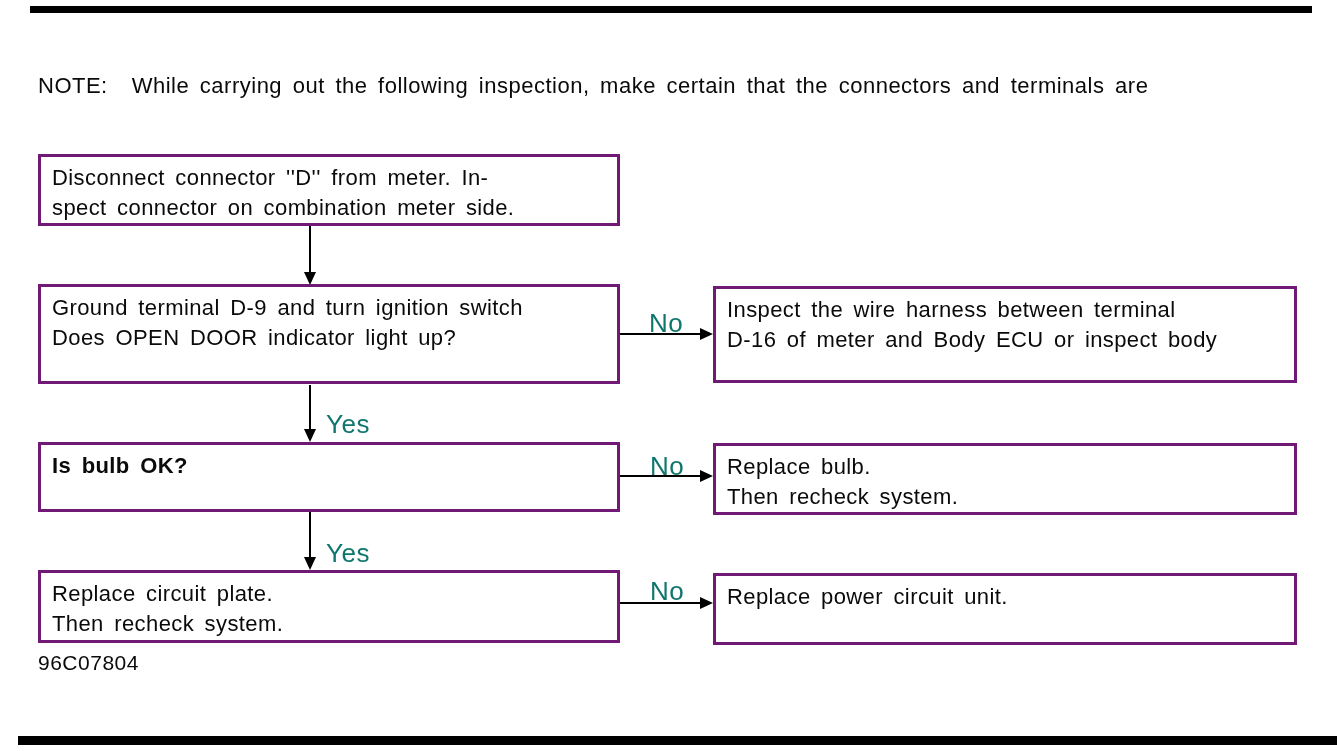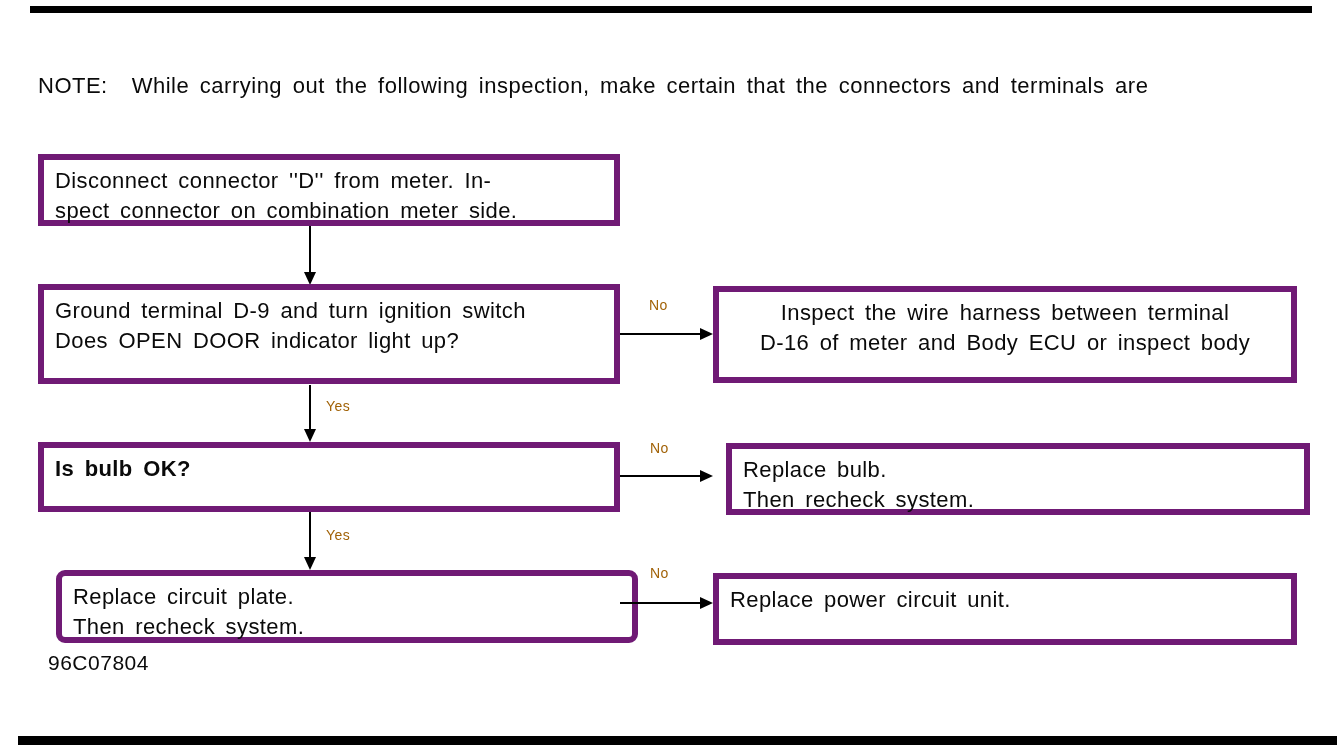--- a/index.html
+++ b/index.html
@@ -30,21 +30,21 @@
     letter-spacing: 0.5px;
     word-spacing: 4px;
     color: #0a0a0a;
   }
   .note-label {
     margin-right: 24px;
   }
   .fc-box {
     position: absolute;
     box-sizing: border-box;
-    border: 6px solid #701a75;
+    border: 3px solid #701a75;
     background: #ffffff;
     padding: 6px 11px 0 11px;
     font-size: 22px;
     line-height: 30px;
     letter-spacing: 0.4px;
     word-spacing: 4px;
     color: #0a0a0a;
   }
   .fc-box .ln {
     white-space: nowrap;
@@ -64,33 +64,33 @@
   .arrow-right {
     position: absolute;
     width: 0;
     height: 0;
     border-top: 6px solid transparent;
     border-bottom: 6px solid transparent;
     border-left: 13px solid #000000;
   }
   .lbl {
     position: absolute;
-    font-size: 14px;
+    font-size: 26px;
     letter-spacing: 0.5px;
-    color: #a16207;
+    color: #0f766e;
     white-space: nowrap;
+    margin-top: 11px;
   }
   .figure-code {
     position: absolute;
     left: 38px;
     top: 651px;
     font-size: 21px;
     letter-spacing: 0.5px;
     color: #0a0a0a;
-    margin-left: 10px;
   }
 </style>
 </head>
 <body>
 
 <div class="page">
 
   <div class="rule" style="left:30px; top:6px; width:1282px; height:7px;"></div>
   <div class="rule" style="left:18px; top:736px; width:1319px; height:9px;"></div>
 
@@ -108,47 +108,47 @@
 
   <div class="fc-box" style="left:38px; top:284px; width:582px; height:100px;">
     <div class="ln">Ground terminal D-9 and turn ignition switch</div>
     <div class="ln">Does OPEN DOOR indicator light up?</div>
   </div>
 
   <div class="lbl" style="left:649px; top:297px;">No</div>
   <div class="hline" style="left:620px; top:333px; width:83px; height:2px;"></div>
   <div class="arrow-right" style="left:700px; top:328px;"></div>
 
-  <div class="fc-box" style="left:713px; top:286px; width:584px; height:97px;text-align:center;">
+  <div class="fc-box" style="left:713px; top:286px; width:584px; height:97px;">
     <div class="ln">Inspect the wire harness between terminal</div>
     <div class="ln">D-16 of meter and Body ECU or inspect body</div>
   </div>
 
   <div class="vline" style="left:309px; top:385px; width:2px; height:47px;"></div>
   <div class="arrow-down" style="left:304px; top:429px;"></div>
   <div class="lbl" style="left:326px; top:398px;">Yes</div>
 
   <div class="fc-box" style="left:38px; top:442px; width:582px; height:70px;font-weight:bold;">
     <div class="ln">Is bulb OK?</div>
   </div>
 
   <div class="lbl" style="left:650px; top:440px;">No</div>
   <div class="hline" style="left:620px; top:475px; width:83px; height:2px;"></div>
   <div class="arrow-right" style="left:700px; top:470px;"></div>
 
-  <div class="fc-box" style="left:713px; top:443px; width:584px; height:72px;margin-left:13px;">
+  <div class="fc-box" style="left:713px; top:443px; width:584px; height:72px;">
     <div class="ln">Replace bulb.</div>
     <div class="ln">Then recheck system.</div>
   </div>
 
   <div class="vline" style="left:309px; top:512px; width:2px; height:47px;"></div>
   <div class="arrow-down" style="left:304px; top:557px;"></div>
   <div class="lbl" style="left:326px; top:527px;">Yes</div>
 
-  <div class="fc-box" style="left:56px; top:570px; width:582px; height:73px;border-radius:9px;">
+  <div class="fc-box" style="left:38px; top:570px; width:582px; height:73px;">
     <div class="ln">Replace circuit plate.</div>
     <div class="ln">Then recheck system.</div>
   </div>
 
   <div class="lbl" style="left:650px; top:565px;">No</div>
   <div class="hline" style="left:620px; top:602px; width:83px; height:2px;"></div>
   <div class="arrow-right" style="left:700px; top:597px;"></div>
 
   <div class="fc-box" style="left:713px; top:573px; width:584px; height:72px;">
     <div class="ln">Replace power circuit unit.</div>

